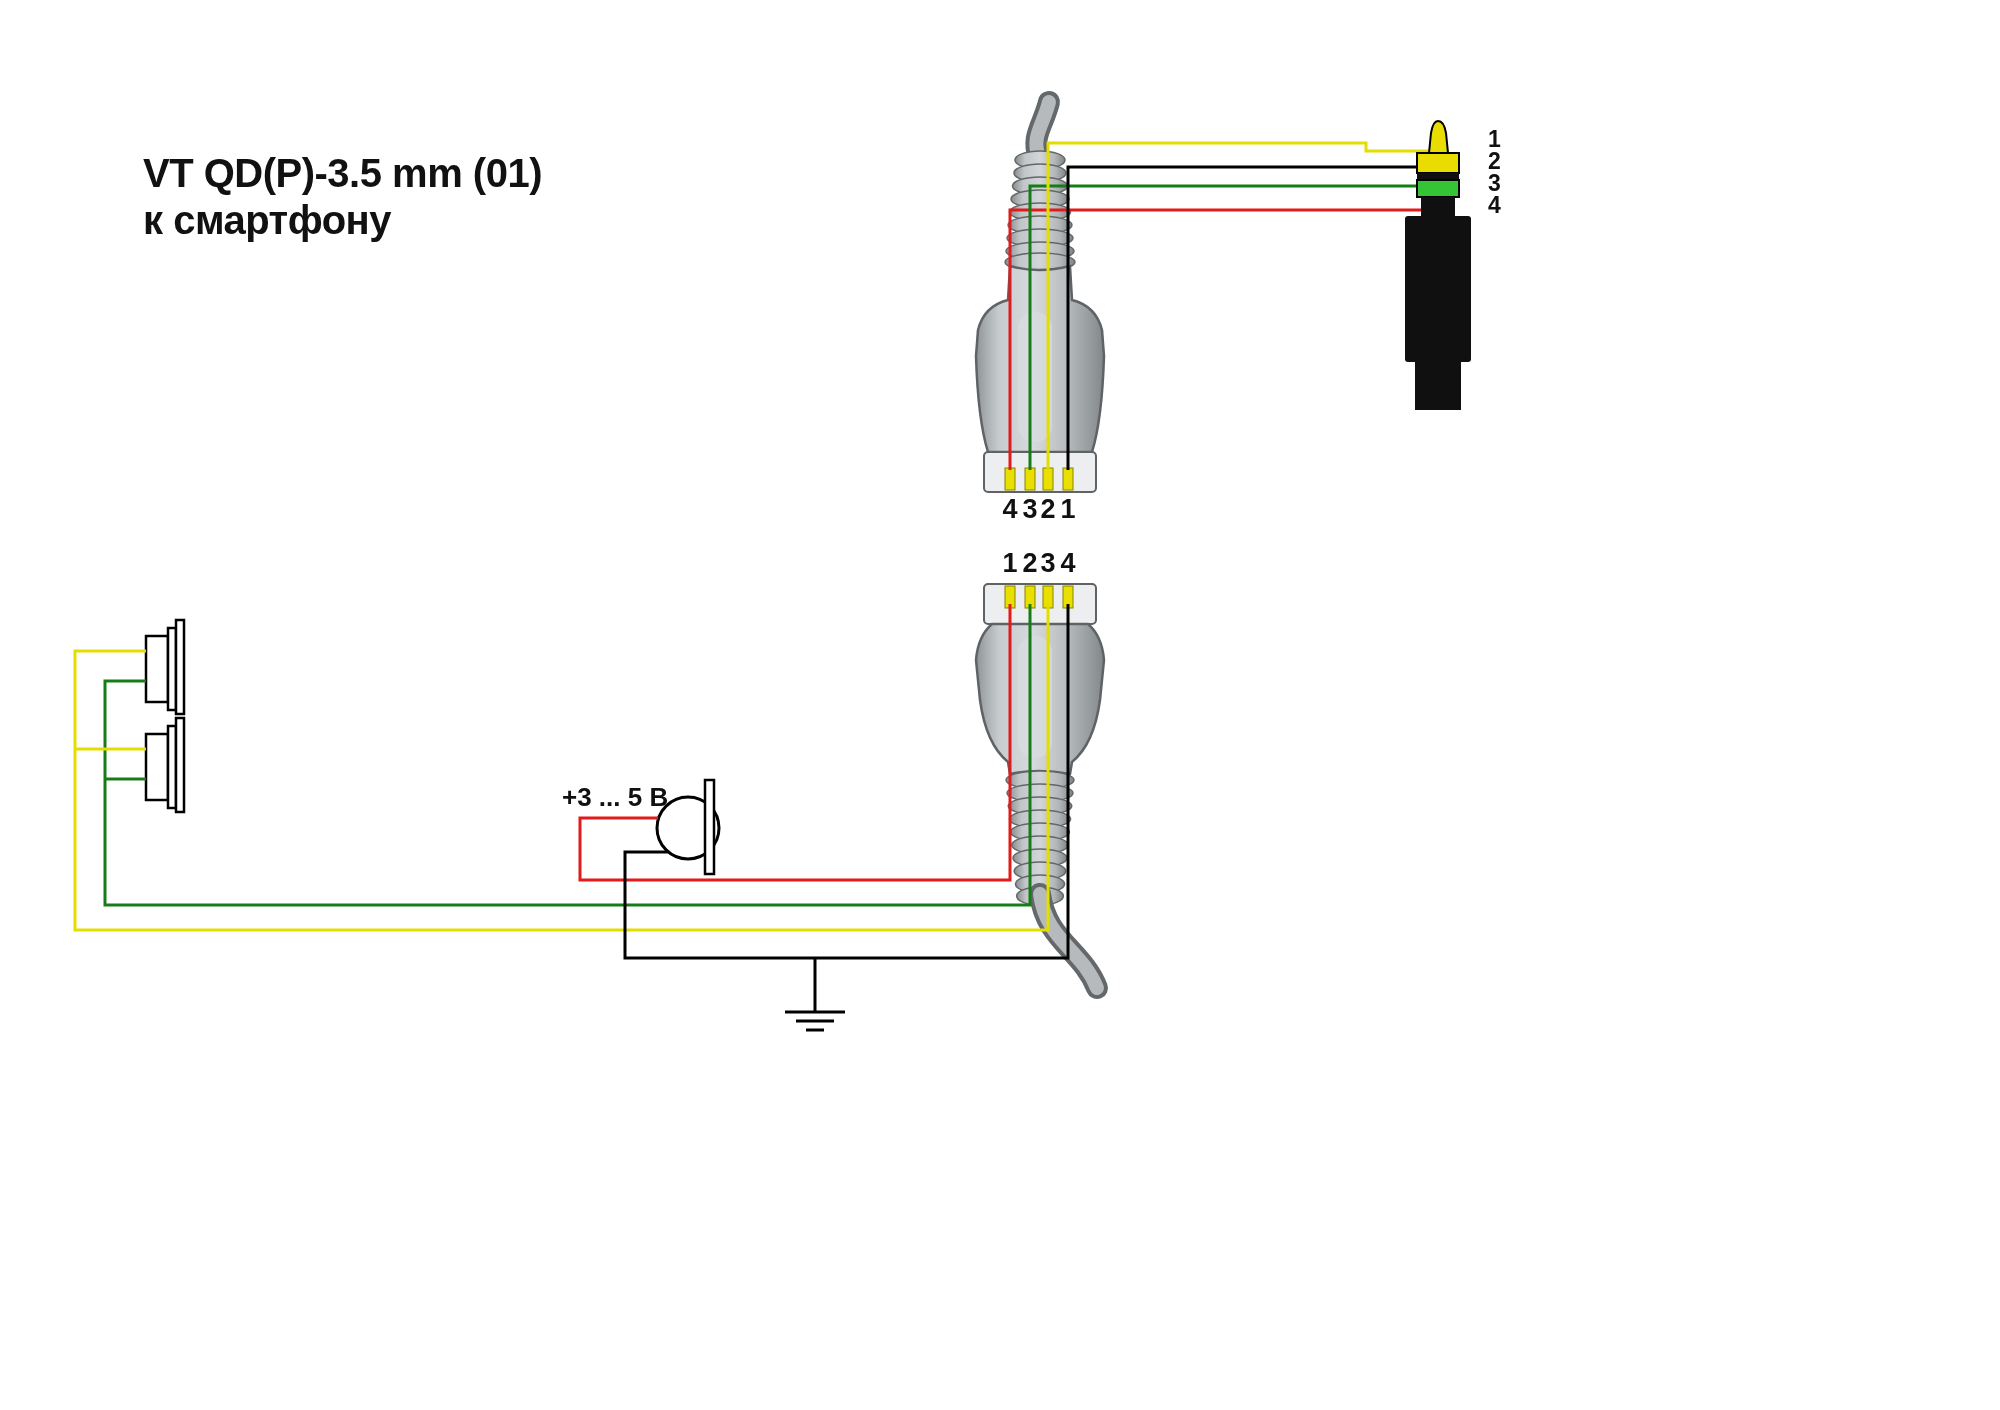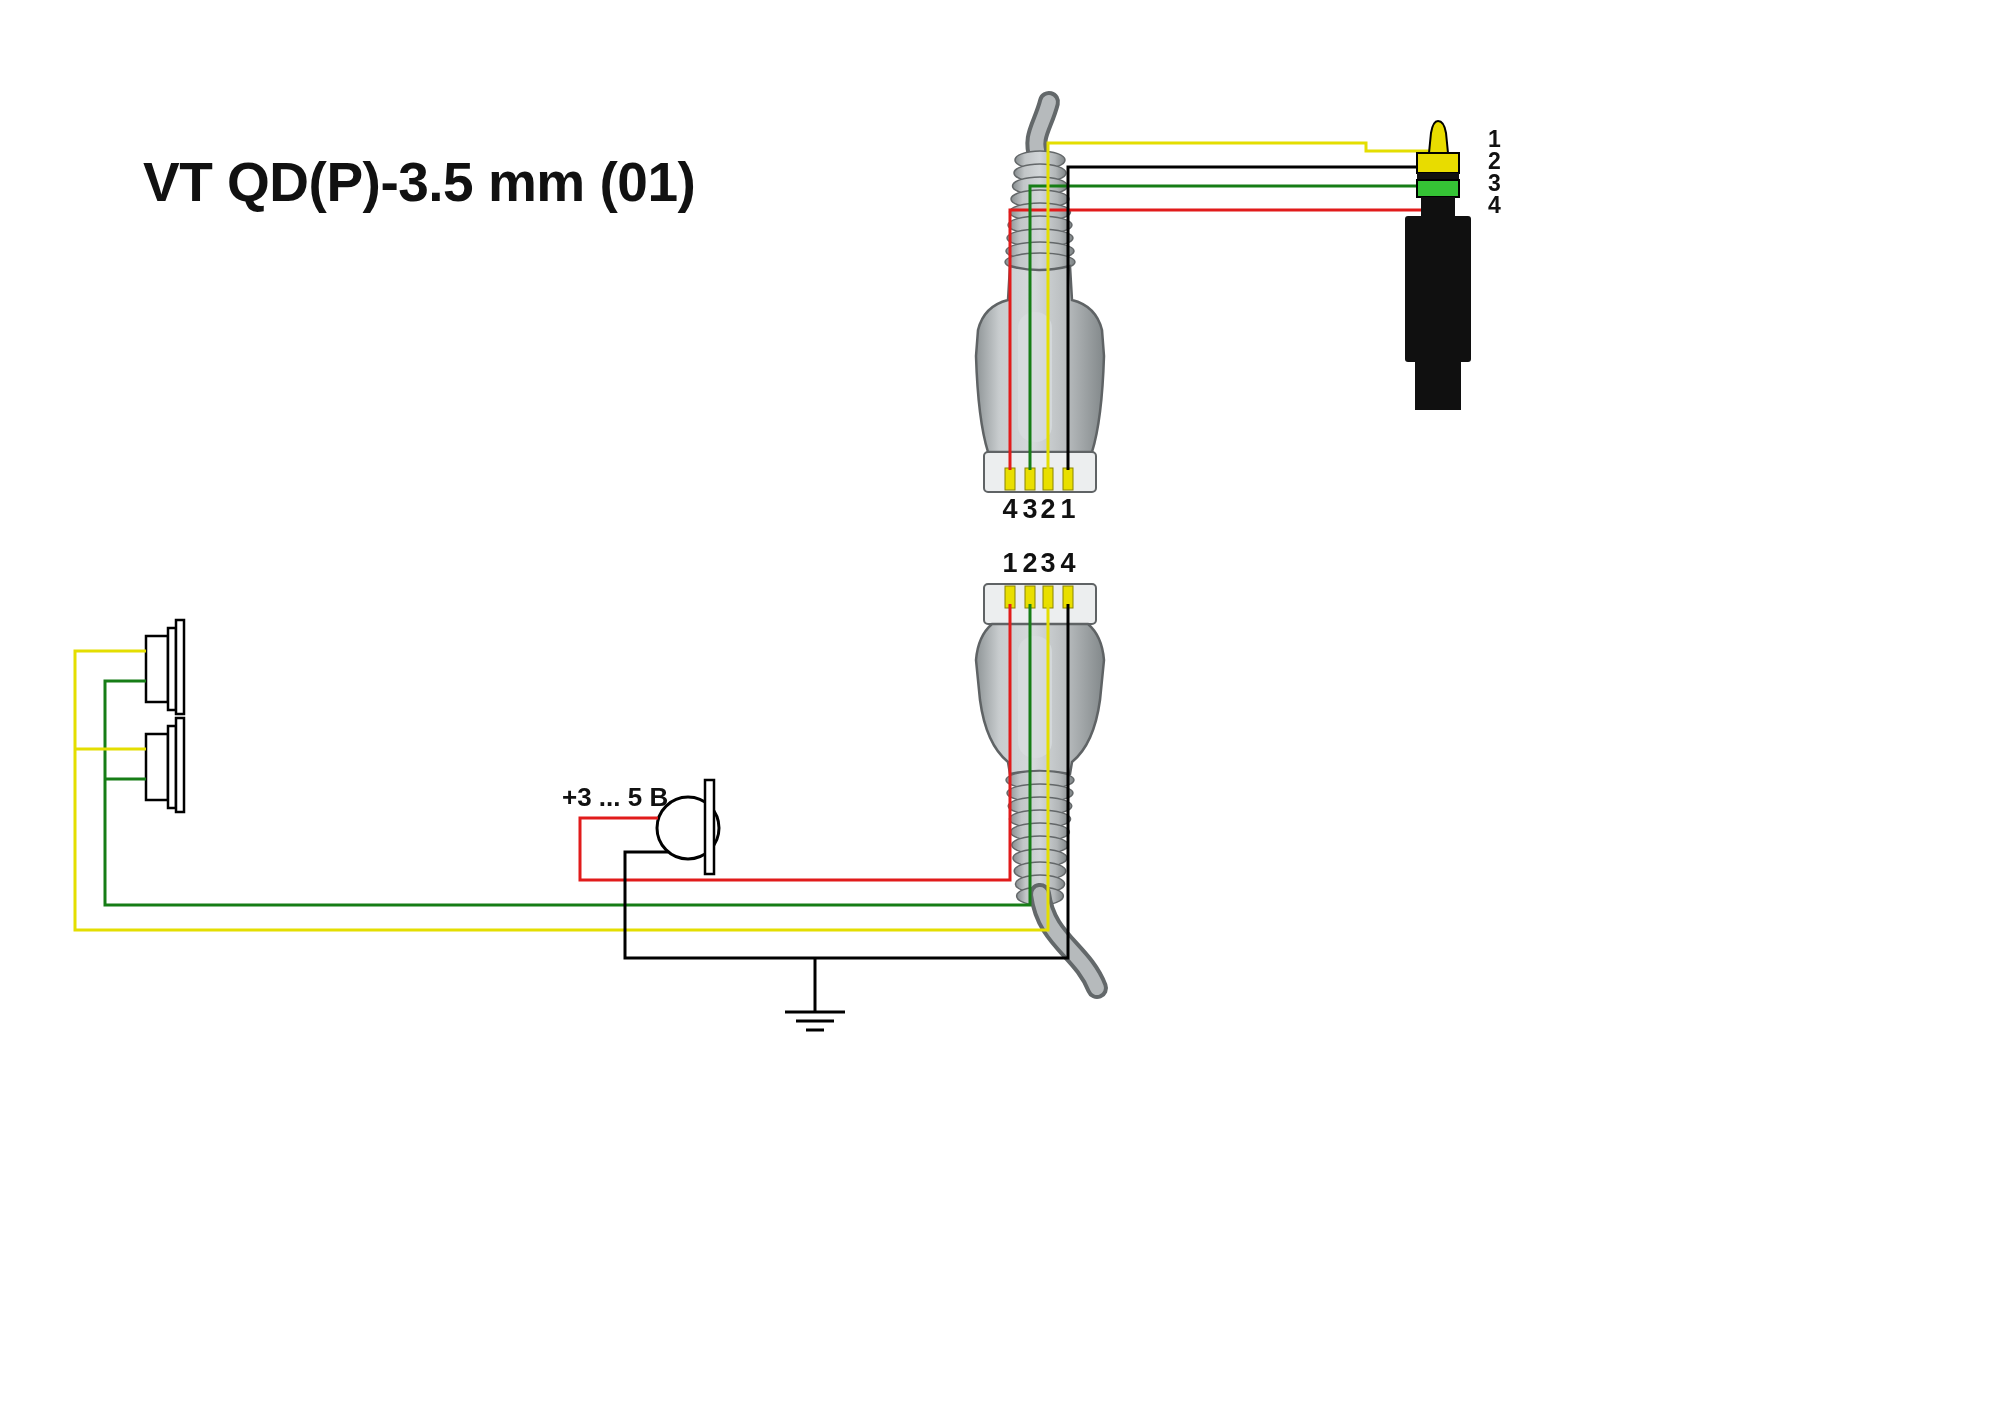--- a/index.html
+++ b/index.html
@@ -7,35 +7,36 @@
     position:relative;
     width:2000px;height:1410px;
     background:#ffffff;
     overflow:hidden;
     font-family:"Liberation Sans", sans-serif;
   }
   .title{
     position:absolute;
     left:143px;top:150px;
     font-weight:bold;
-    font-size:55px;
+    font-size:40px;
     line-height:1.18;
     color:#111111;
     letter-spacing:-0.5px;
   }
   svg{position:absolute;left:0;top:0;}
   text{font-family:"Liberation Sans", sans-serif;}
 </style>
 </head>
 <body>
 
 <div class="stage">
 
   <div class="title">
     <div>VT QD(P)-3.5 mm (01)</div>
+    <div>к смартфону</div>
   </div>
 
   <svg width="2000" height="1410" viewBox="0 0 2000 1410">
     <defs>
       <linearGradient id="gbody" x1="0" y1="0" x2="1" y2="0">
         <stop offset="0" stop-color="#8f9597"></stop>
         <stop offset="0.18" stop-color="#c8ccce"></stop>
         <stop offset="0.45" stop-color="#d6dadc"></stop>
         <stop offset="0.7" stop-color="#b9bdbf"></stop>
         <stop offset="1" stop-color="#82888a"></stop>

